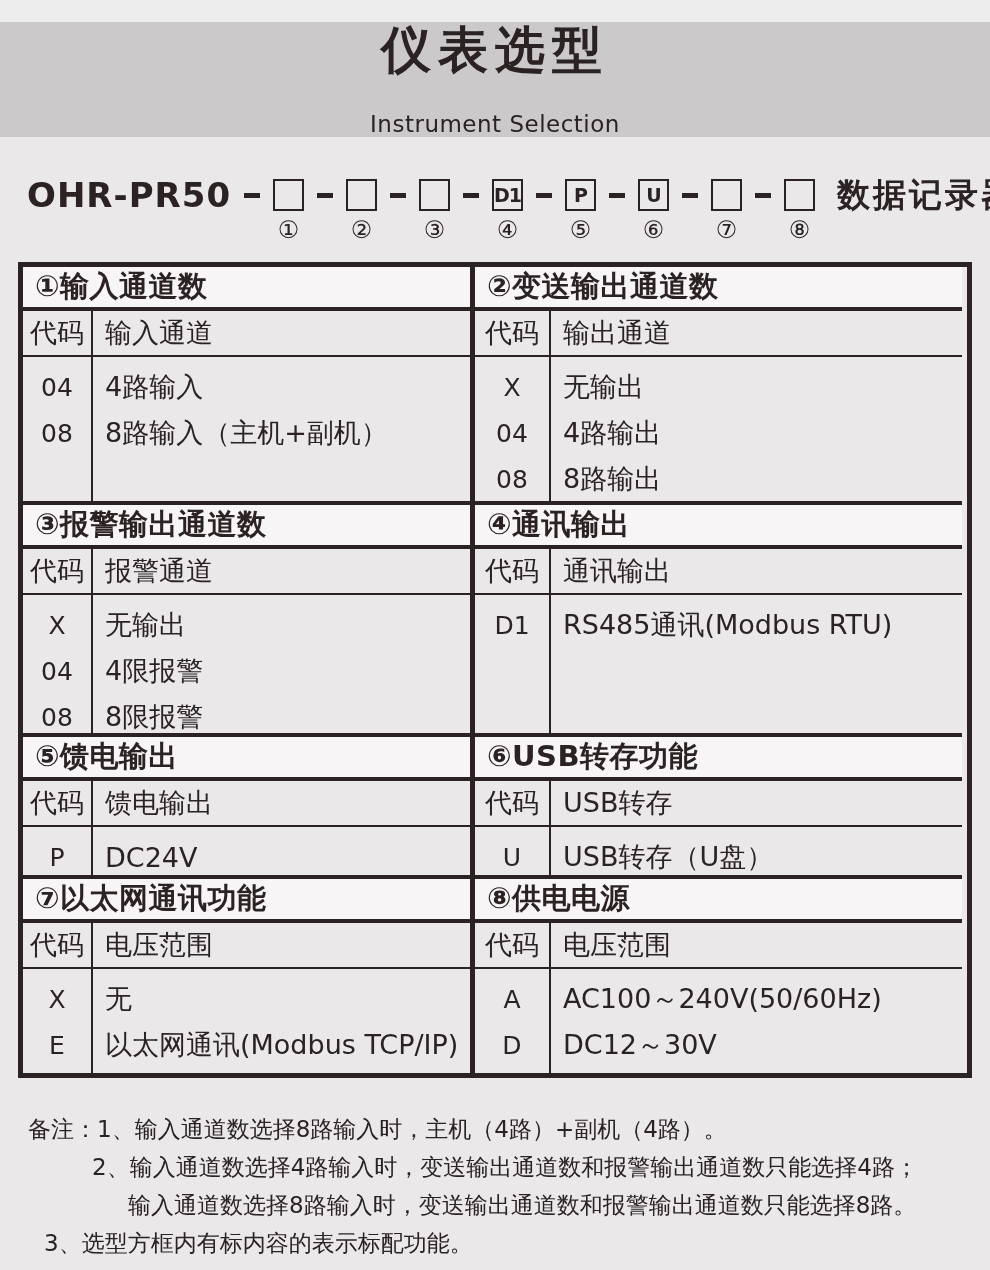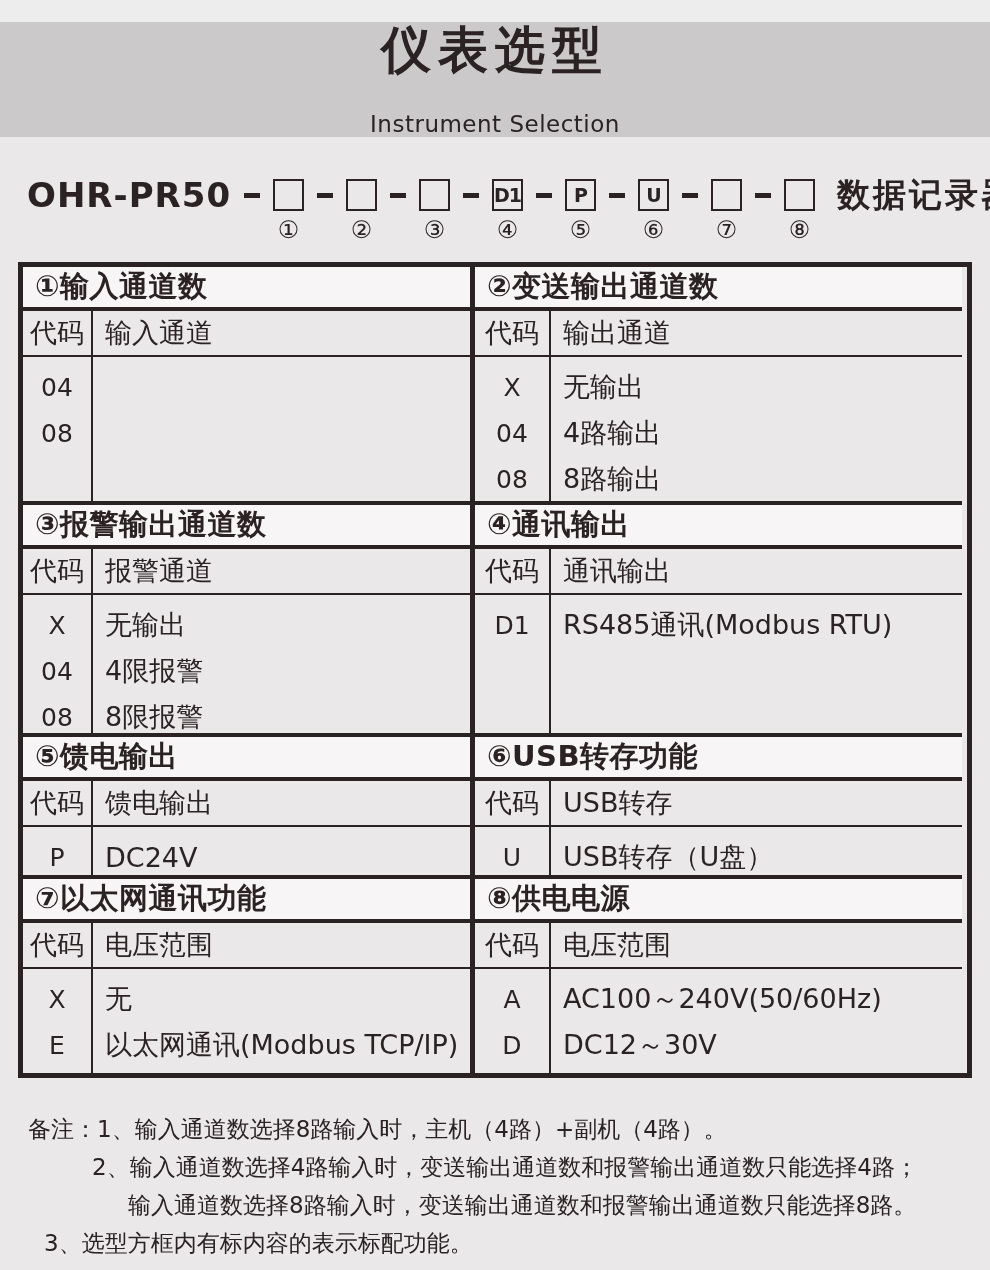--- a/index.html
+++ b/index.html
@@ -152,20 +152,24 @@
 
   <div class="sec left">
     <div class="sec-title">①输入通道数</div>
     <div class="sec-grid">
       <div class="hdr-code">代码</div>
       <div class="hdr-label">输入通道</div>
       <div class="codes">
         <div class="code-line">04</div>
         <div class="code-line">08</div>
       </div>
+      <div class="labels">
+        <div class="label-line">4路输入</div>
+        <div class="label-line">8路输入（主机+副机）</div>
+      </div>
     </div>
   </div>
 
   <div class="sec right">
     <div class="sec-title">②变送输出通道数</div>
     <div class="sec-grid">
       <div class="hdr-code">代码</div>
       <div class="hdr-label">输出通道</div>
       <div class="codes">
         <div class="code-line">X</div>

